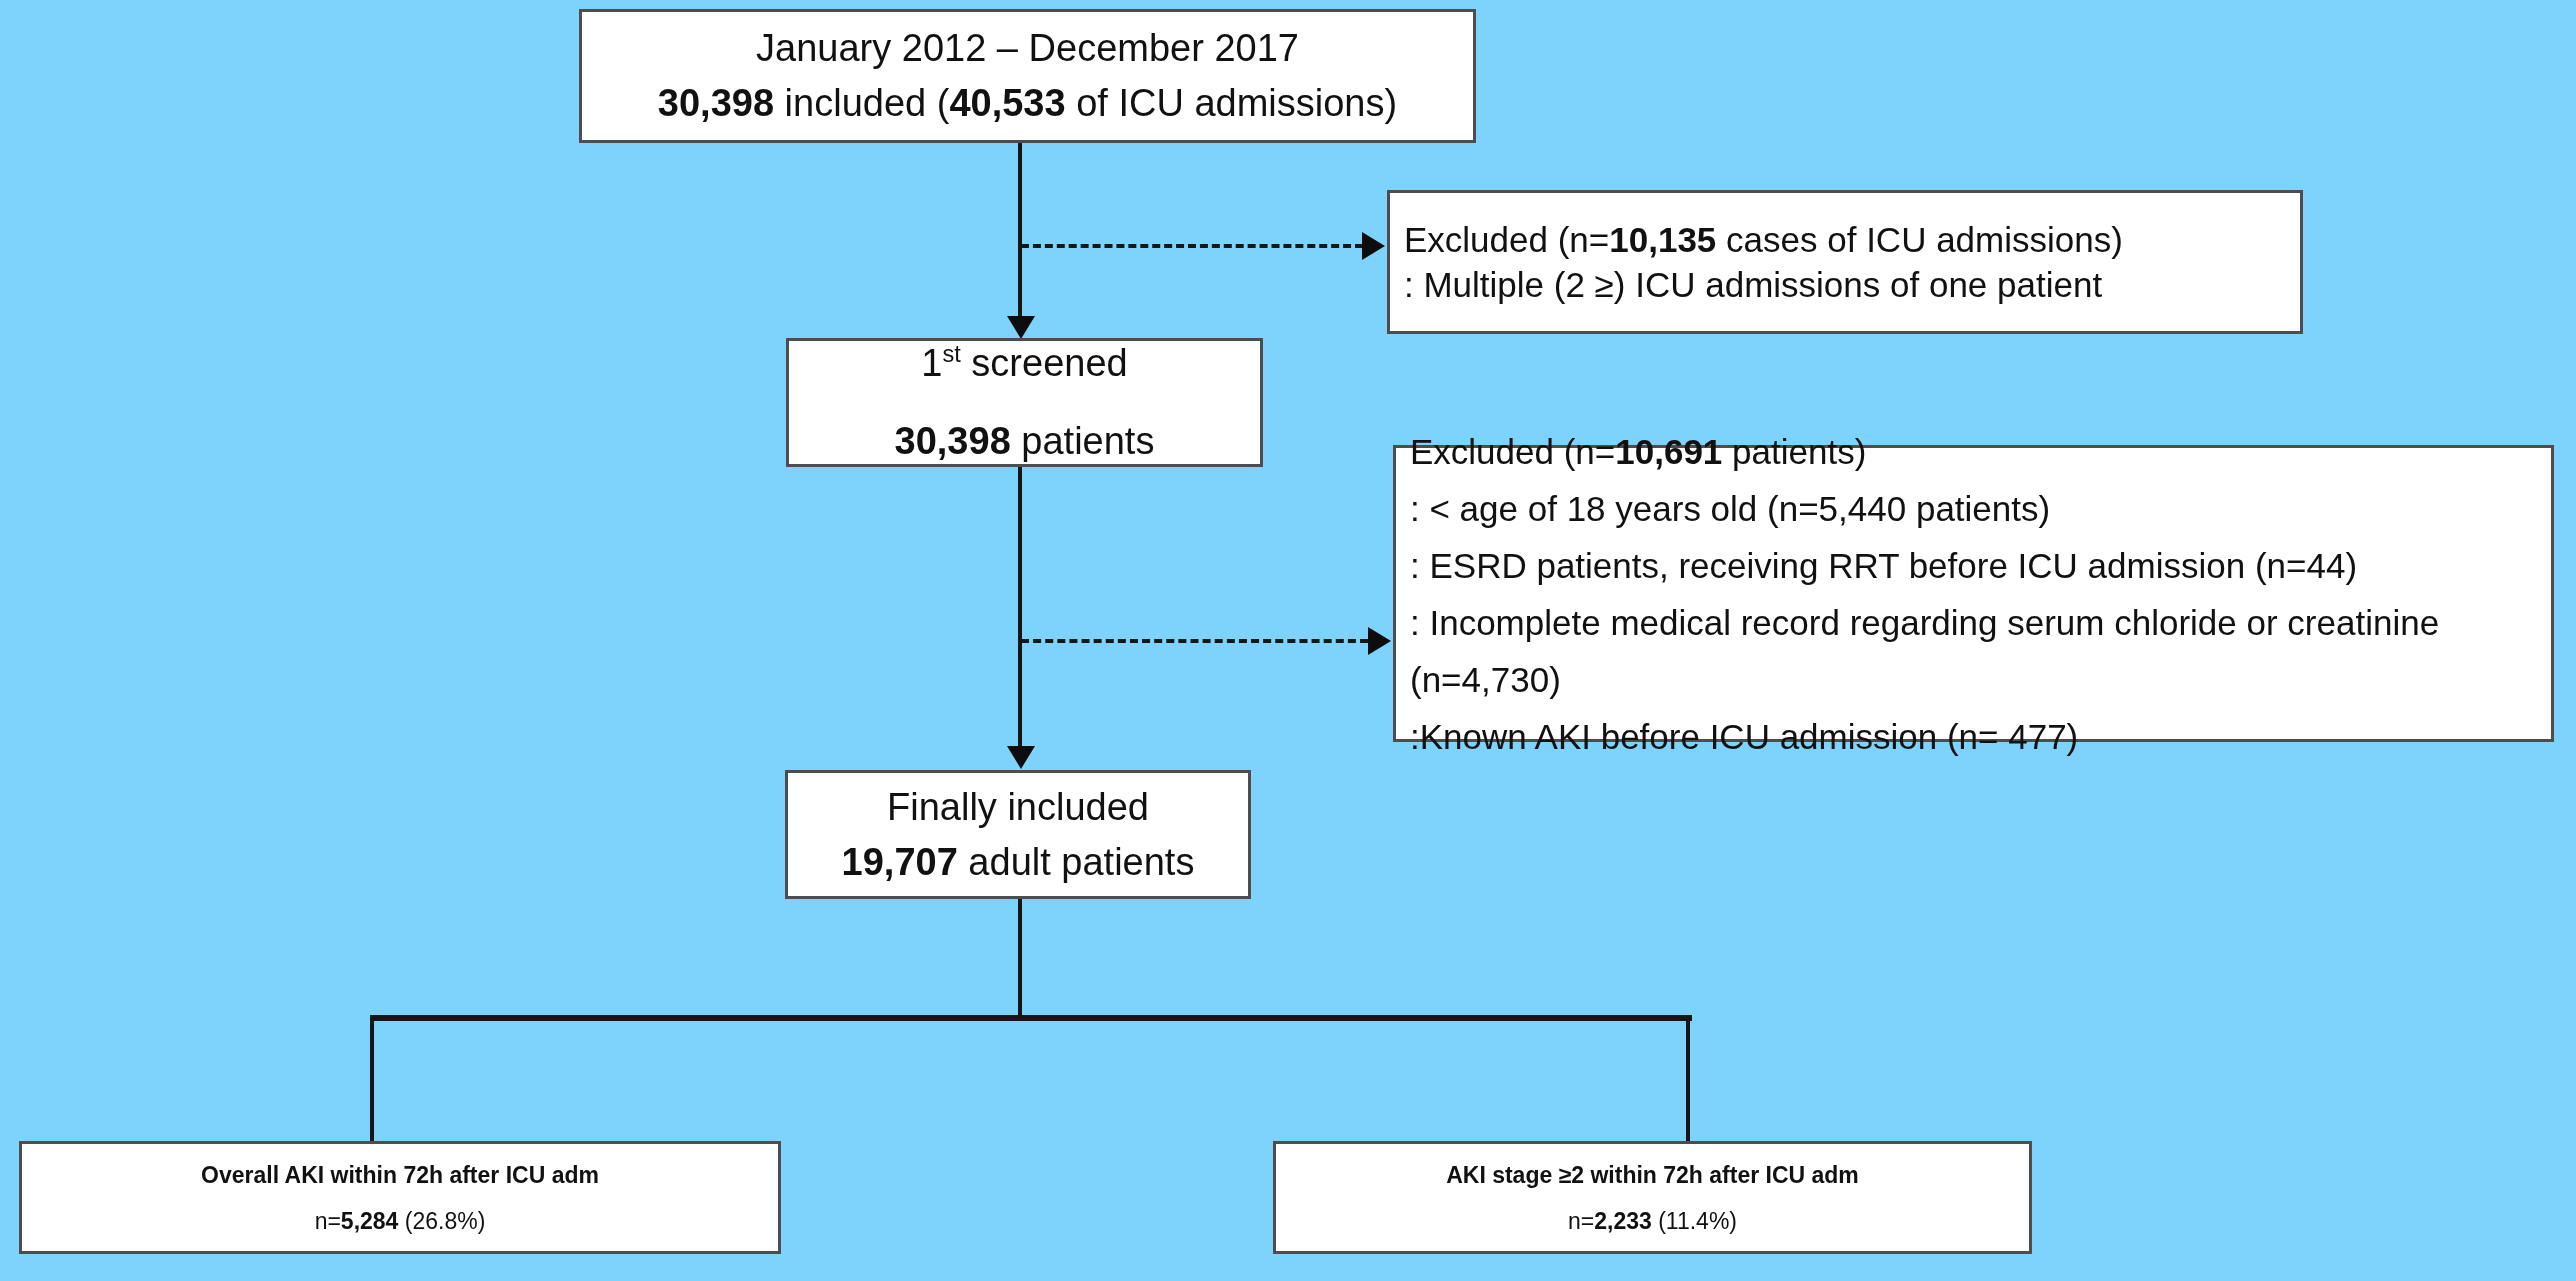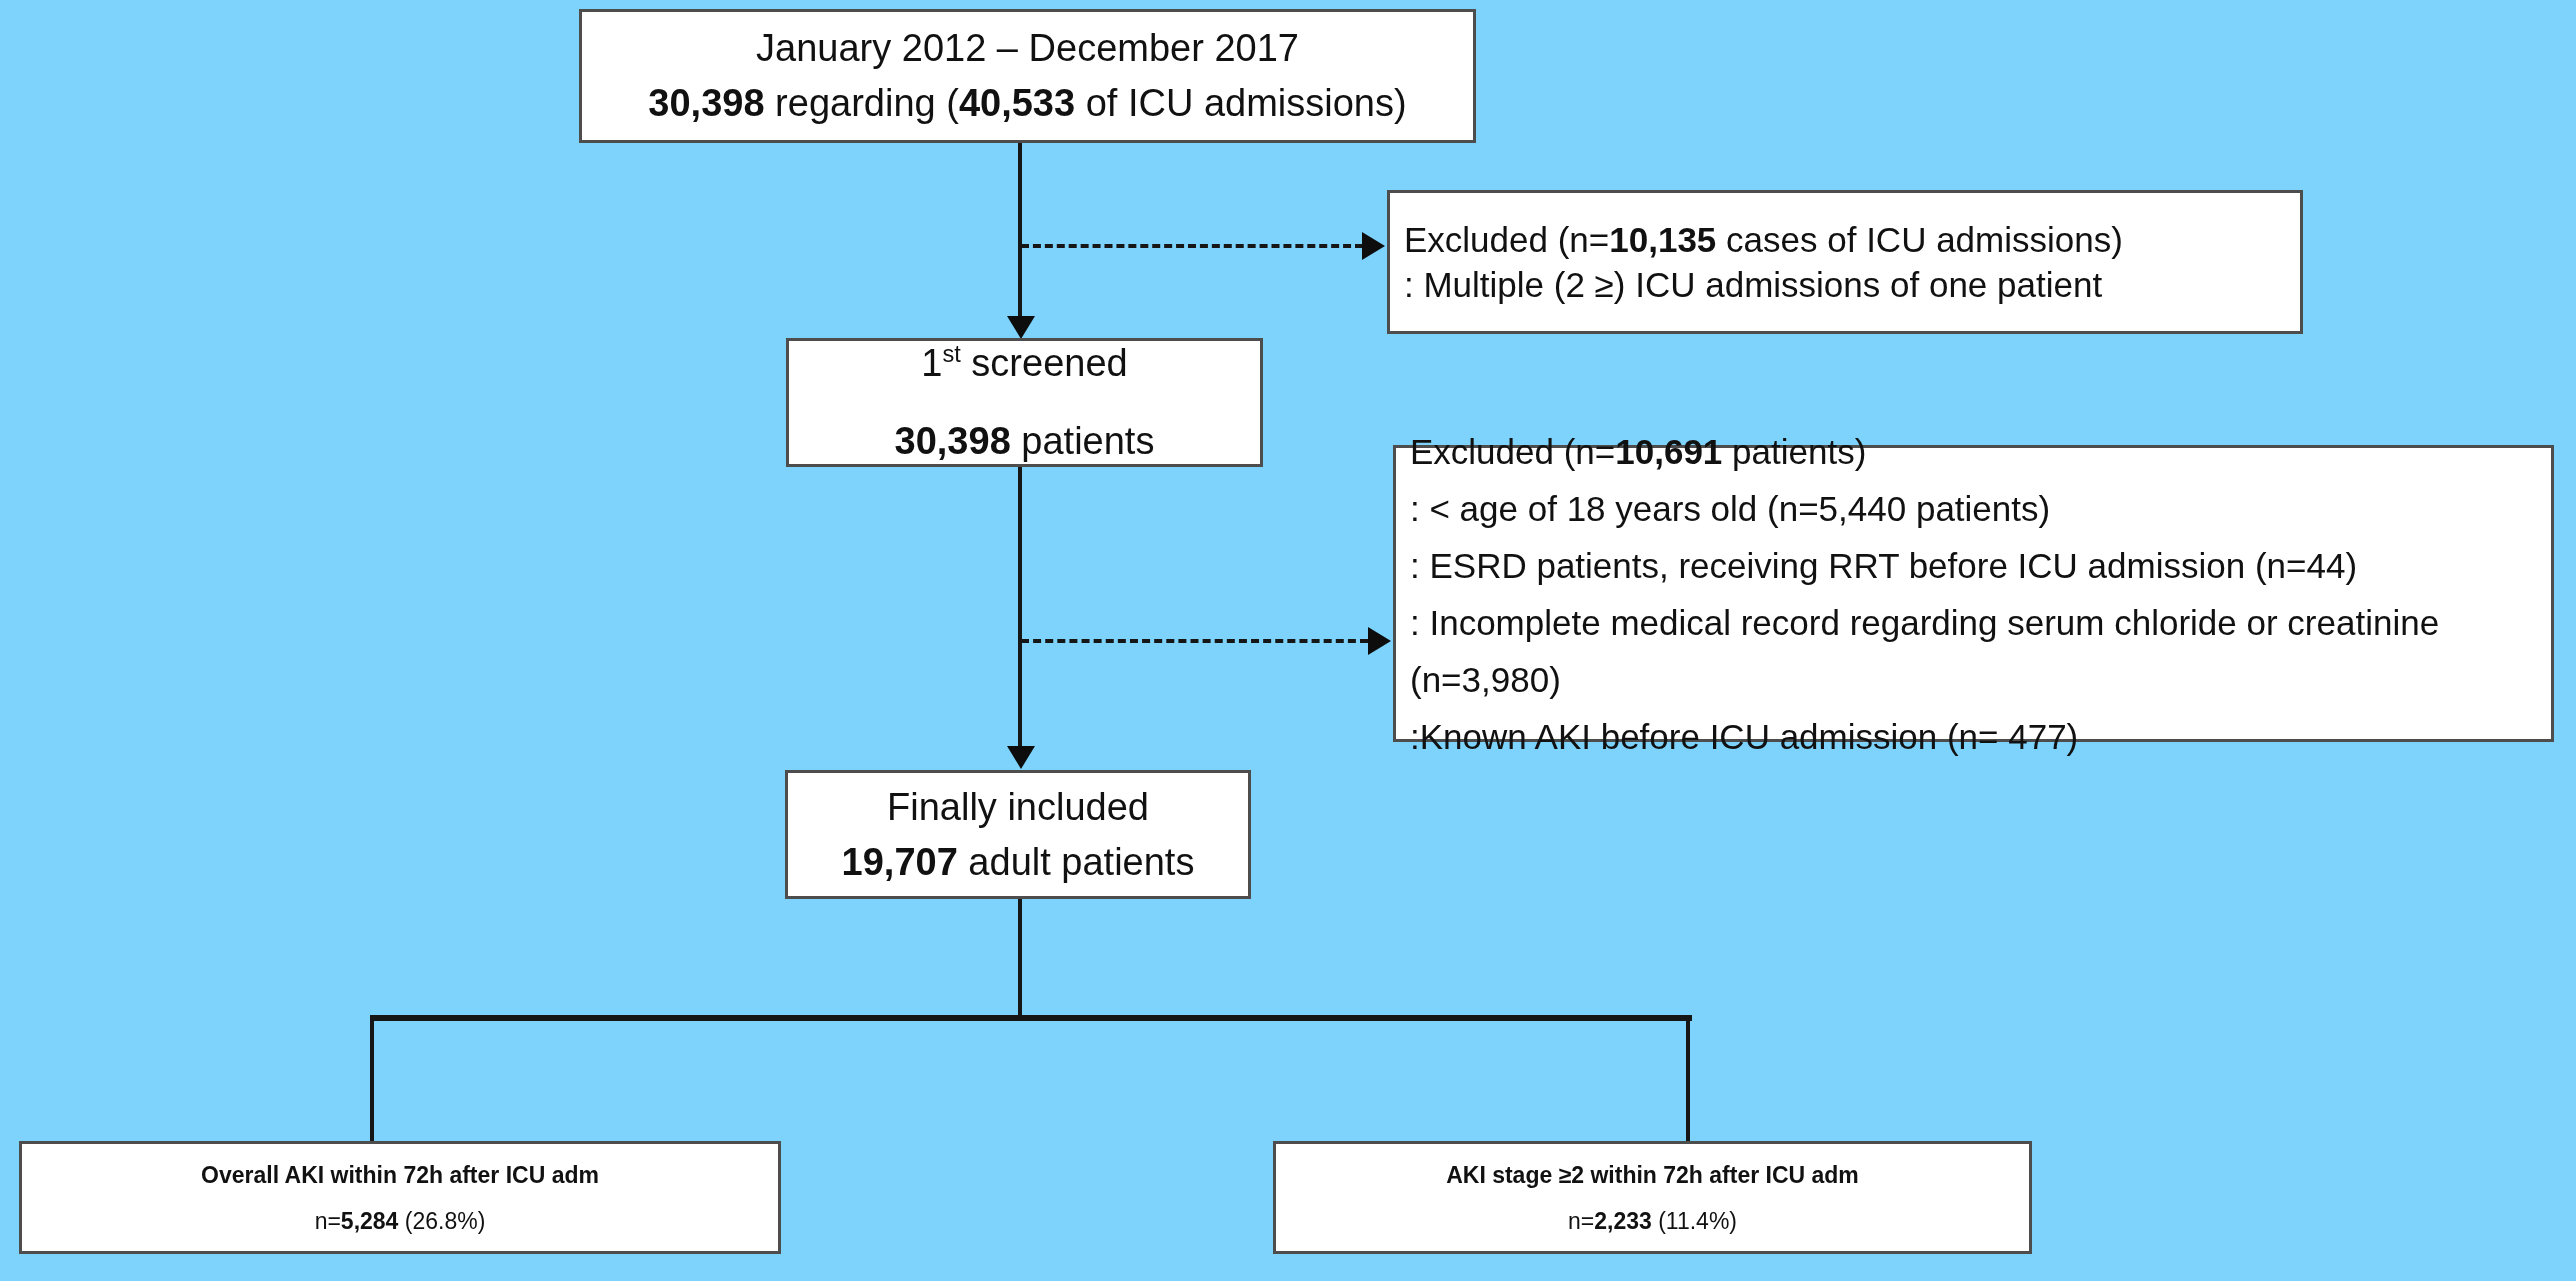--- a/index.html
+++ b/index.html
@@ -62,39 +62,39 @@
   <div class="dash" style="left:1021px; top:639px; width:347px;"></div>
   <div class="arrow-right" style="left:1368px; top:627px;"></div>
 
   <div class="vline" style="left:1018px; top:898px; height:120px;"></div>
   <div class="hline" style="left:370px; top:1015px; width:1322px;"></div>
   <div class="vline" style="left:370px; top:1015px; height:129px;"></div>
   <div class="vline" style="left:1686px; top:1015px; height:129px;"></div>
 
   <div class="box center" style="left:579px; top:9px; width:897px; height:134px;">
     <div class="tline"><span>January 2012 – December 2017</span></div>
-    <div class="tline"><b>30,398</b><span> regarding (</span><b>40,533</b><span> of ICU admissions)</span></div>
+    <div class="tline"><b>30,398</b><span> included (</span><b>40,533</b><span> of ICU admissions)</span></div>
   </div>
 
   <div class="box leftalign" style="left:1387px; top:190px; width:916px; height:144px; padding-left:14px;">
     <div class="tline"><span>Excluded (n=</span><b>10,135</b><span> cases of ICU admissions)</span></div>
     <div class="tline"><span>: Multiple (2 ≥) ICU admissions of one patient</span></div>
   </div>
 
   <div class="box center" style="left:786px; top:338px; width:477px; height:129px;gap:23px;">
     <div class="tline"><span>1</span><sup>st</sup><span> screened</span></div>
     <div class="tline"><b>30,398</b><span> patients</span></div>
   </div>
 
   <div class="box leftalign" style="left:1393px; top:445px; width:1161px; height:297px; padding-left:14px;gap:12px;">
     <div class="tline"><span>Excluded (n=</span><b>10,691</b><span> patients)</span></div>
     <div class="tline"><span>: &lt; age of 18 years old (n=5,440 patients)</span></div>
     <div class="tline"><span>: ESRD patients, receiving RRT before ICU admission (n=44)</span></div>
     <div class="tline"><span>: Incomplete medical record regarding serum chloride or creatinine</span></div>
-    <div class="tline"><span>(n=3,980)</span></div>
+    <div class="tline"><span>(n=4,730)</span></div>
     <div class="tline"><span>:Known AKI before ICU admission (n= 477)</span></div>
   </div>
 
   <div class="box center" style="left:785px; top:770px; width:466px; height:129px;">
     <div class="tline"><span>Finally included</span></div>
     <div class="tline"><b>19,707</b><span> adult patients</span></div>
   </div>
 
   <div class="box center bottom" style="left:19px; top:1141px; width:762px; height:113px;">
     <div class="tline"><b>Overall AKI within 72h after ICU adm</b></div>

